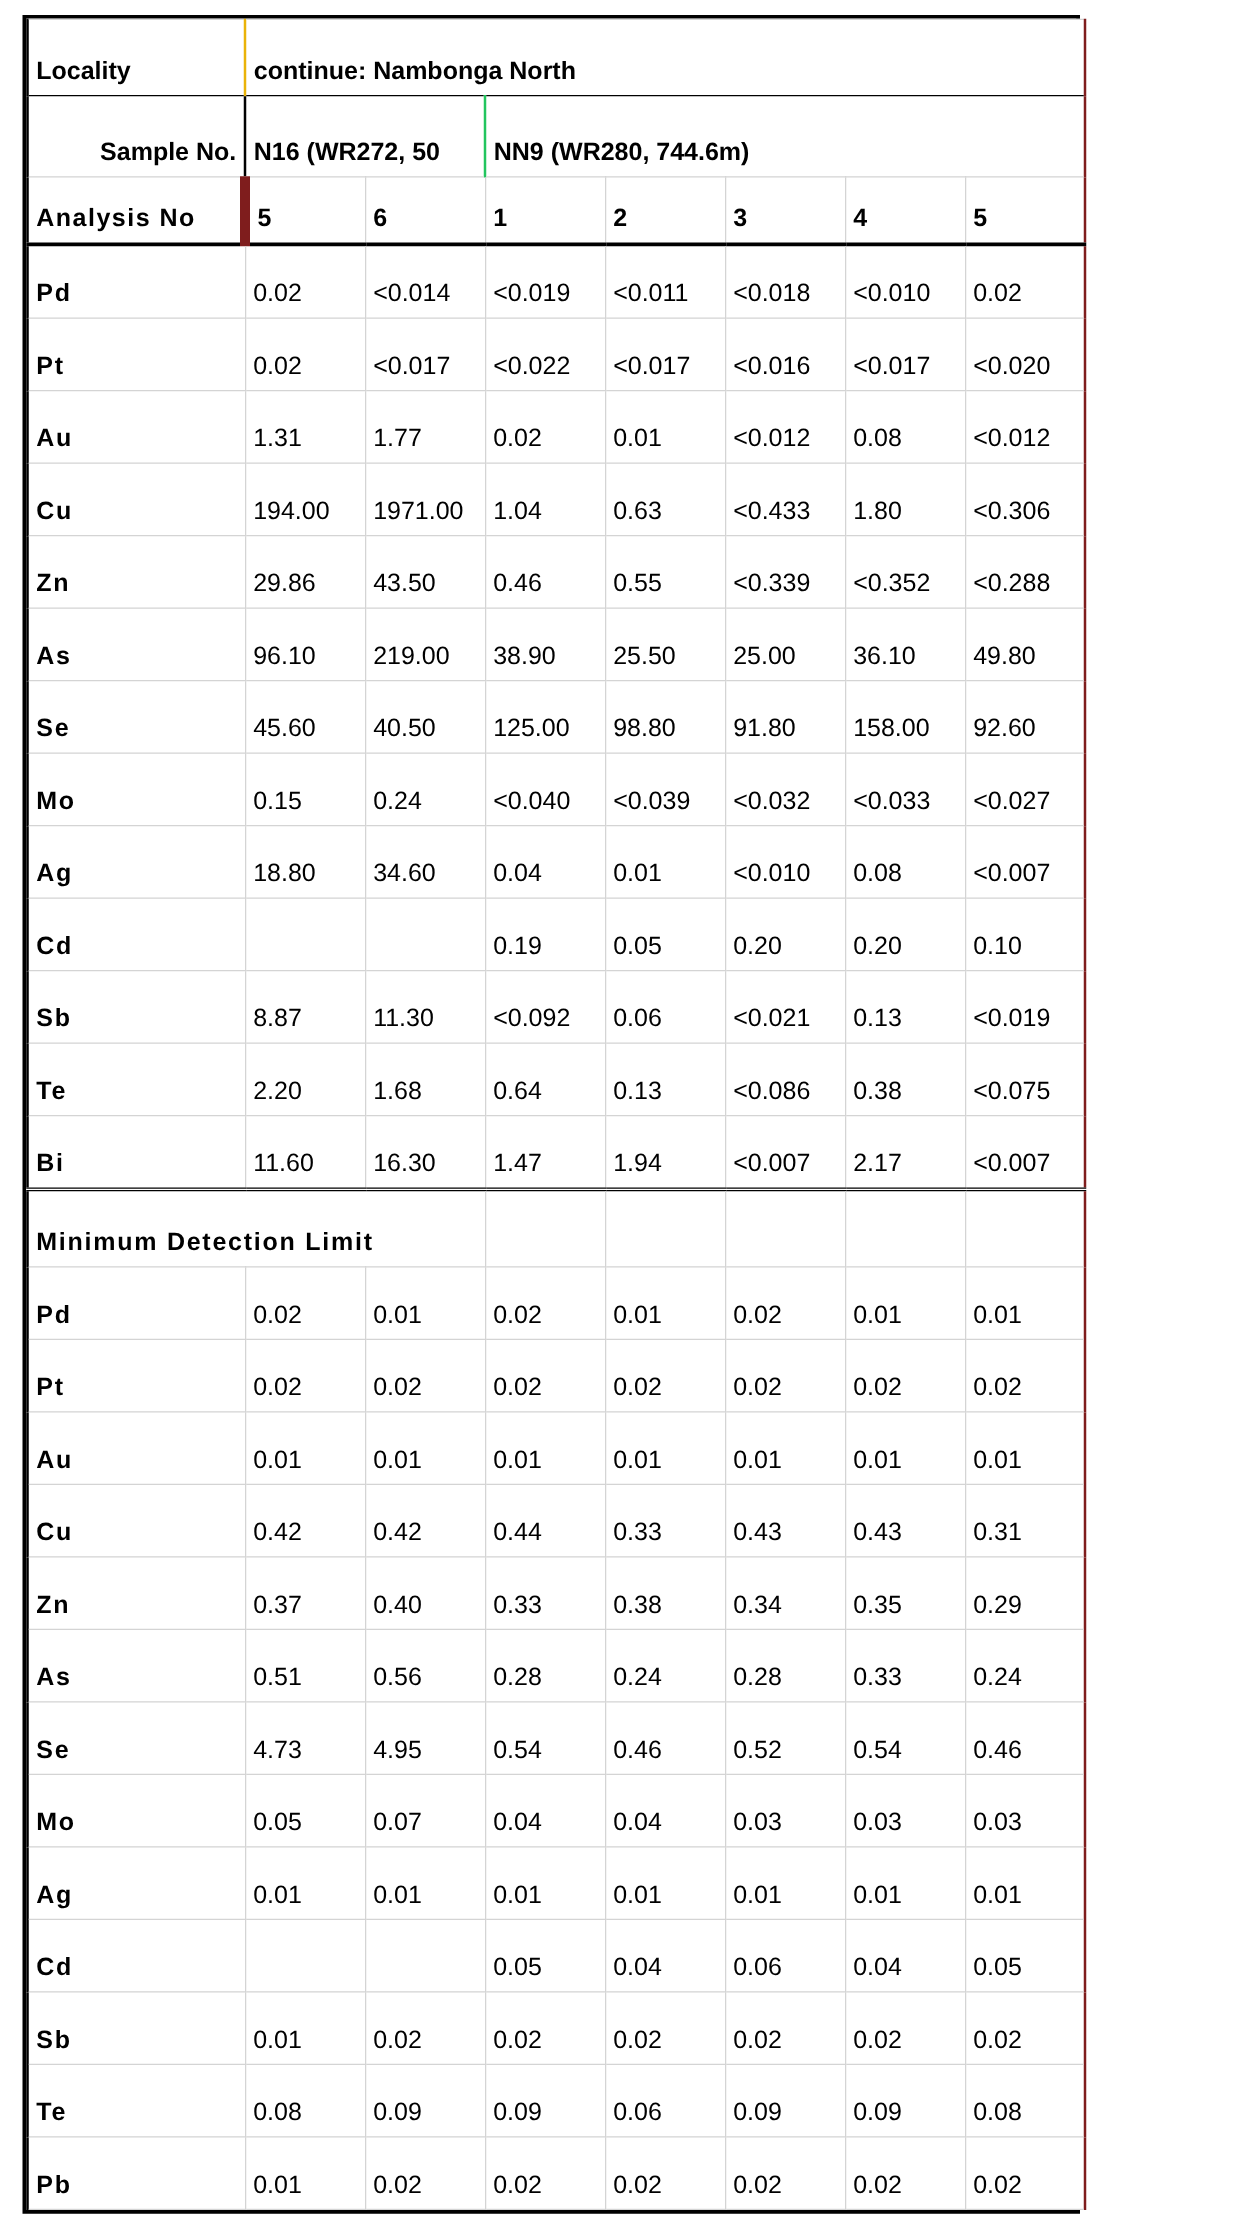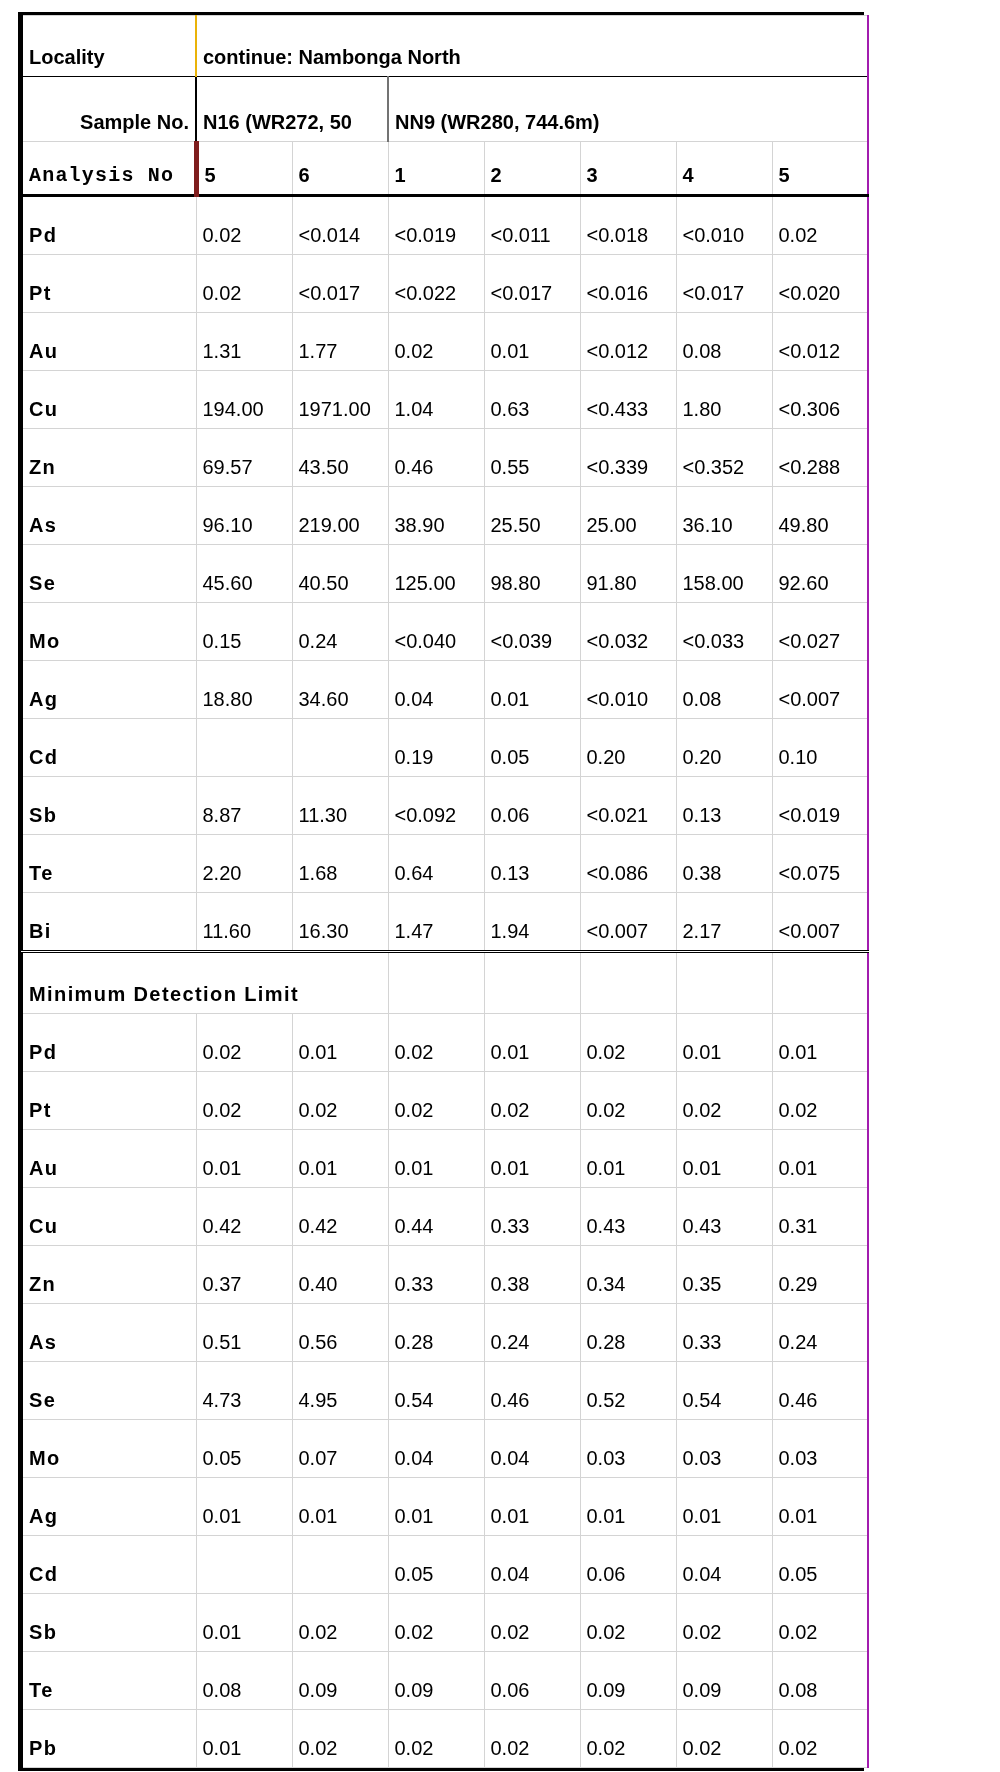--- a/index.html
+++ b/index.html
@@ -65,39 +65,39 @@
   }
   td.hd-num {
     font-weight: bold;
     font-size: 21px;
   }
 
   tr.row-locality td { height: 52px; border-bottom: 1px solid #000; }
   tr.row-locality td.hd-locality-label { border-right: 2px solid #eab308; }
   tr.row-sample td { height: 56px; }
   tr.row-sample td.hd-sample-label { border-right: 2px solid #000; text-align: right; }
-  tr.row-sample td.samp-a { border-right: 2px solid #737373; }
+  tr.row-sample td.samp-a { border-right: 2px solid #22c55e; }
   tr.row-analysis td { height: 44px; border-bottom: 3px solid #000; }
-  tr.row-analysis td.hd-analysis-label { border-right: 5px solid #7f1d1d; font-family: Liberation Mono, monospace; }
+  tr.row-analysis td.hd-analysis-label { border-right: 8px solid #7f1d1d; }
 
   
   td.el-name {
     font-weight: bold;
     font-size: 21px;
     letter-spacing: 1.4px;
     border-right: 1px solid #d4d4d4;
     border-left: none;
   }
   td.el-val { font-size: 20px; }
 
   tr.data-row td { height: 49px; }
 
   
   table.grid td.first-col { border-left: 2px solid #000; }
-  table.grid td.last-col  { border-right: 2px solid #a21caf; }
+  table.grid td.last-col  { border-right: 2px solid #7f1d1d; }
 
   
   tr.section-end td { border-bottom: 3px double #000; }
   tr.mdl-header td {
     height: 52px;
     border-top: 2px solid #000;
   }
   td.mdl-title {
     font-weight: bold;
     font-size: 21px;
@@ -174,21 +174,21 @@
           <td class="el-val">194.00</td>
           <td class="el-val">1971.00</td>
           <td class="el-val">1.04</td>
           <td class="el-val">0.63</td>
           <td class="el-val">&lt;0.433</td>
           <td class="el-val">1.80</td>
           <td class="el-val last-col">&lt;0.306</td>
         </tr>
         <tr class="data-row">
           <td class="el-name first-col">Zn</td>
-          <td class="el-val">69.57</td>
+          <td class="el-val">29.86</td>
           <td class="el-val">43.50</td>
           <td class="el-val">0.46</td>
           <td class="el-val">0.55</td>
           <td class="el-val">&lt;0.339</td>
           <td class="el-val">&lt;0.352</td>
           <td class="el-val last-col">&lt;0.288</td>
         </tr>
         <tr class="data-row">
           <td class="el-name first-col">As</td>
           <td class="el-val">96.10</td>

